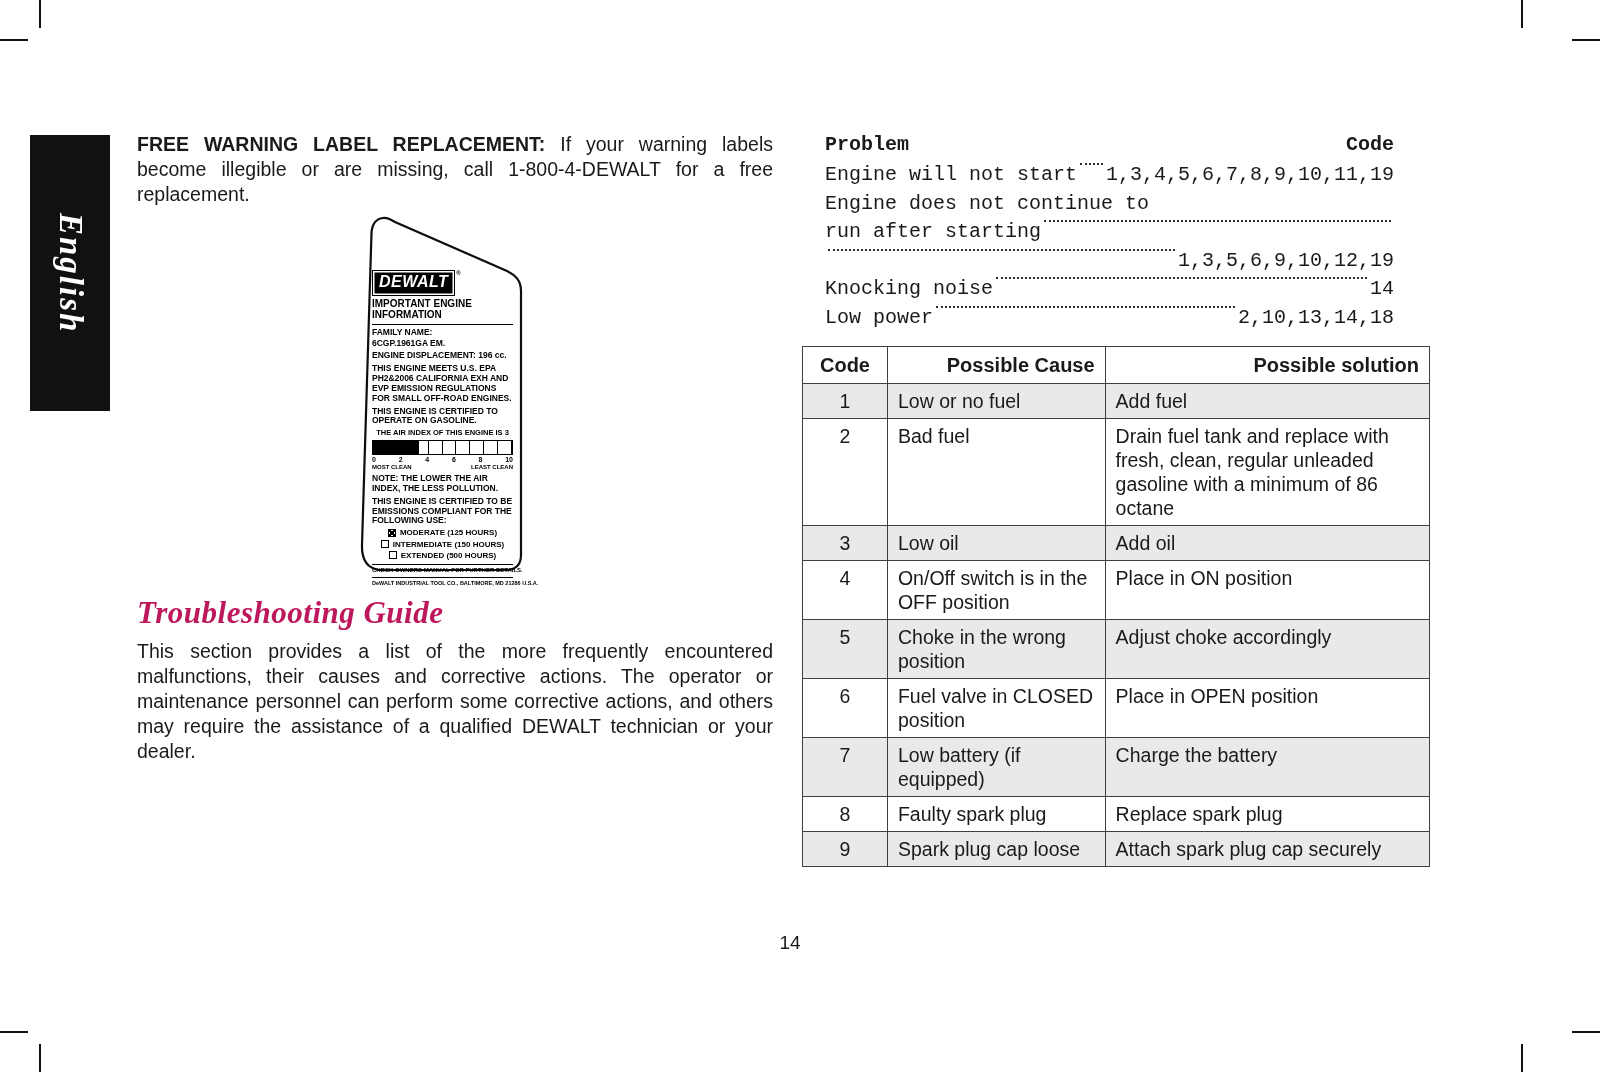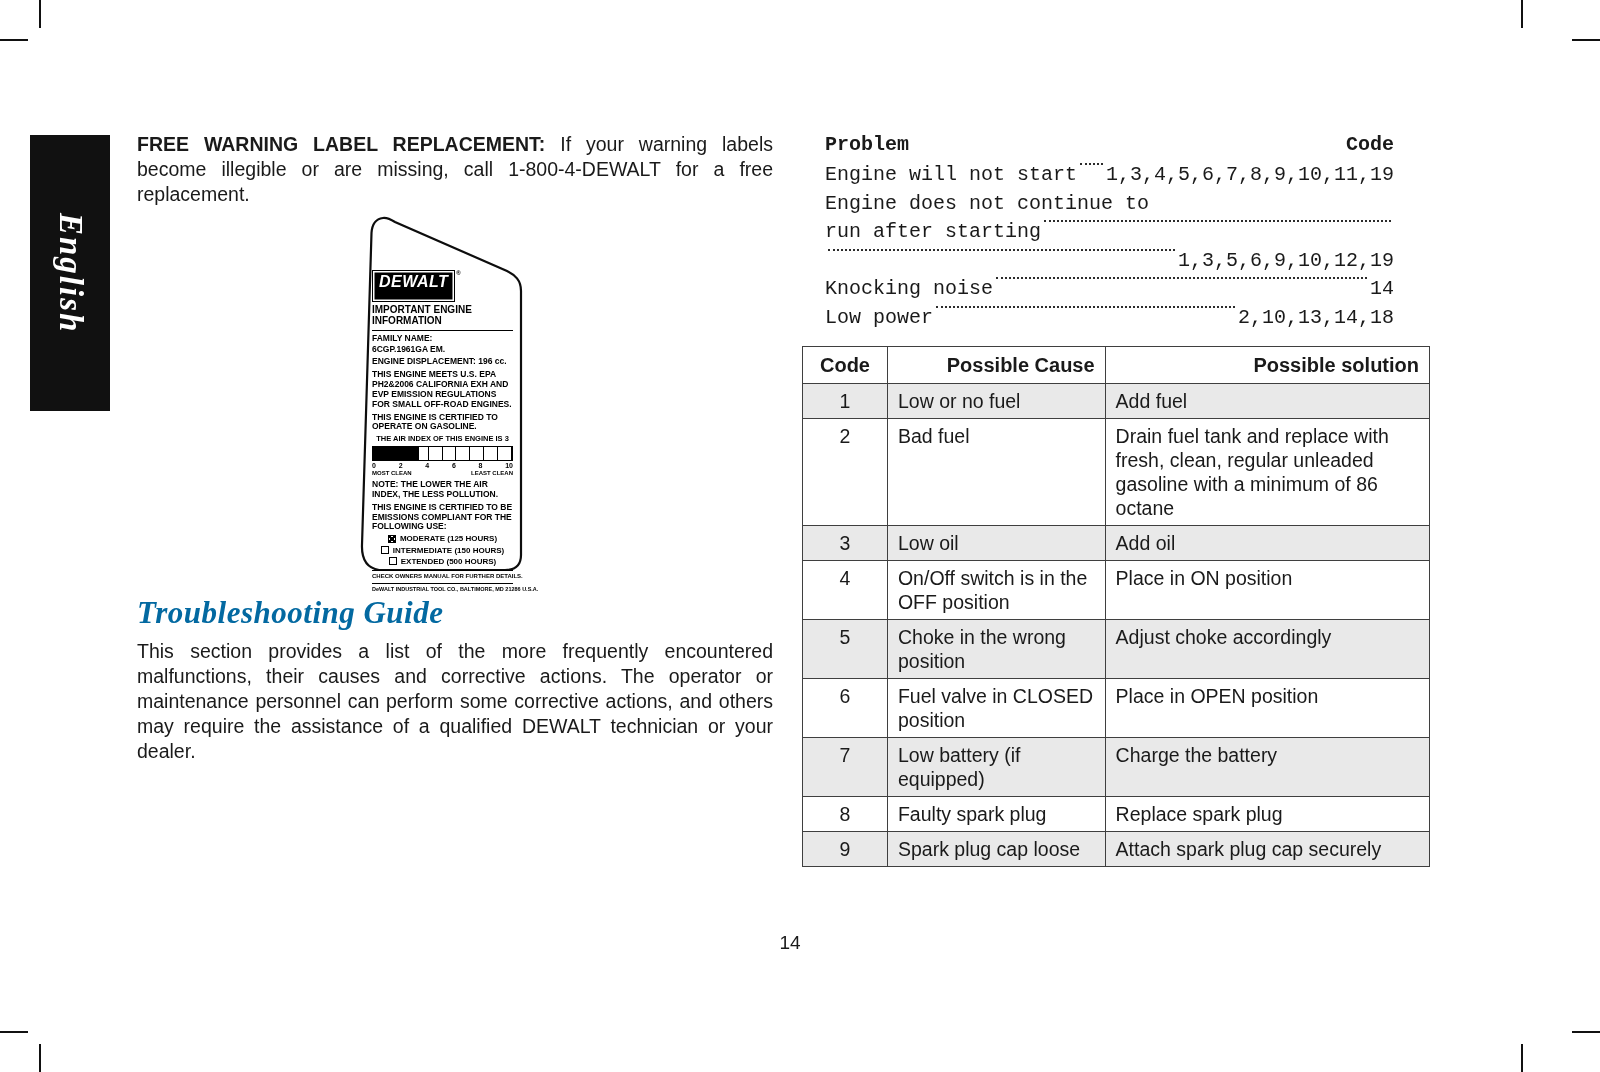--- a/index.html
+++ b/index.html
@@ -32,21 +32,21 @@
   
   .engine-label { position:relative; width:168px; height:368px; margin:6px 0 4px 222px; }
   .engine-label svg { position:absolute; inset:0; }
   .label-content {
     position:absolute; left:13px; top:57px; width:141px;
     font-size:8.5px; font-weight:bold; line-height:1.16; color:#000;
   }
   .logo-row { display:flex; align-items:flex-start; margin-bottom:2px; }
   .dw-logo {
     background:#000; color:#fff; font-style:italic; font-weight:bold;
-    font-size:16px; letter-spacing:.5px; padding:2px 6px 9px;
+    font-size:16px; letter-spacing:.5px; padding:2px 6px 3px;
     box-shadow:inset 0 0 0 1.5px #fff; border:1px solid #000;
   }
   .reg { font-size:6px; margin-left:1px; }
   .lab-title { font-size:10px; line-height:1.15; border-bottom:1.3px solid #000; padding-bottom:3px; margin-bottom:3px; }
   .lab-line { margin-bottom:2px; }
   .lab-para { margin:3px 0 2px; }
   .air-title { font-size:7.5px; text-align:center; margin-top:3px; }
   .air-bar {
     position:relative; height:15px; border:1.5px solid #000; margin-top:2px;
     background-image:repeating-linear-gradient(to right, transparent 0 calc(10% - 1px), #000 calc(10% - 1px) 10%);
@@ -62,21 +62,21 @@
       linear-gradient(-45deg, transparent 40%, #000 40% 60%, transparent 60%);
   }
   .check-owners { border-top:1.2px solid #000; margin-top:4px; padding-top:2px; font-size:6px; white-space:nowrap; text-align:center; }
   .lab-footer { border-top:1.2px solid #000; margin-top:3px; padding-top:2px; font-size:5.5px; white-space:nowrap; text-align:center; }
   
   .ts-heading {
     font-family:"Liberation Serif", serif;
     font-weight:bold; font-style:italic;
     font-size:31px; letter-spacing:.5px;
     margin:14px 0 8px;
-    color:#0369a1;
+    color:#be185d;
   }
   
   .right-col { position:absolute; left:802px; top:133px; width:628px; }
   .problem-list { padding:0 36px 0 23px; font-size:20px;font-family:Liberation Mono, monospace; }
   .phead { display:flex; justify-content:space-between; font-weight:bold; height:30px; }
   .prow { display:flex; align-items:flex-start; height:28.5px; }
   .prow .plabel { white-space:nowrap; }
   .prow .pleader { flex:1 1 auto; border-bottom:2.5px dotted #2b2b2b; margin:0 3px 4px; min-width:0; }
   .prow .pcode { white-space:nowrap; }
   

